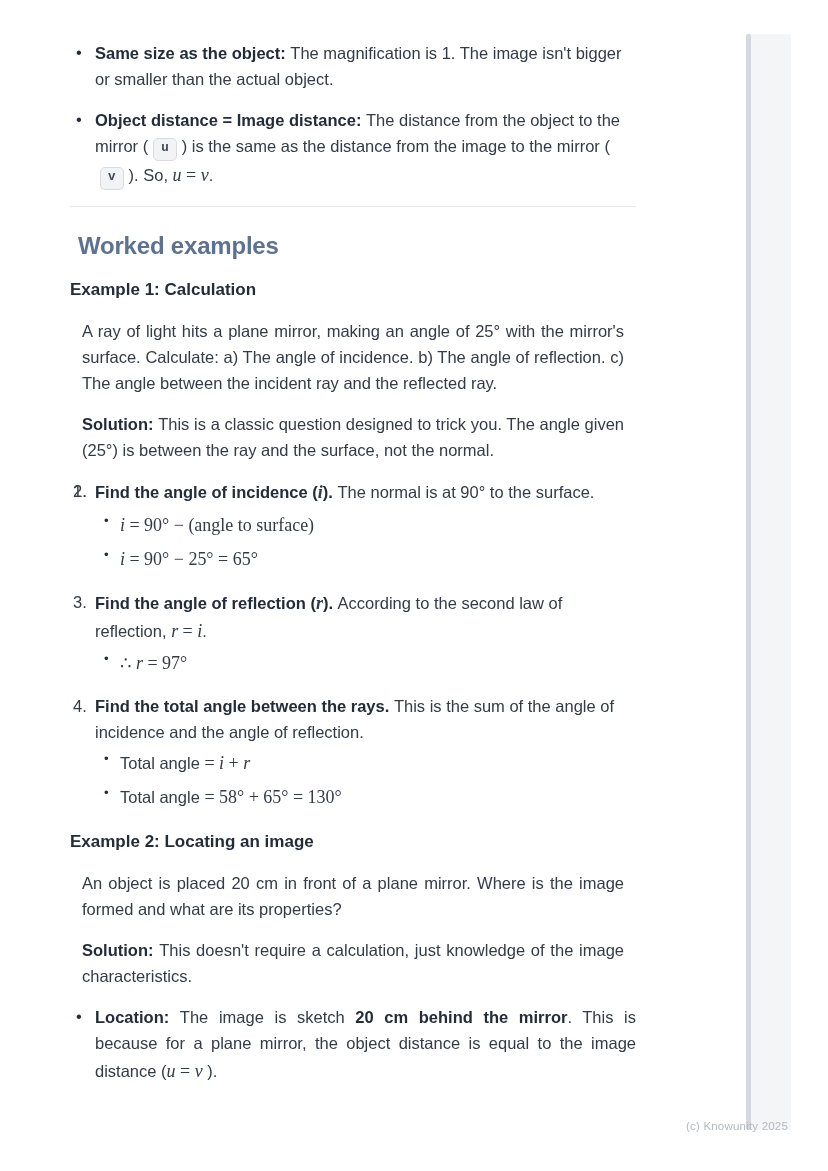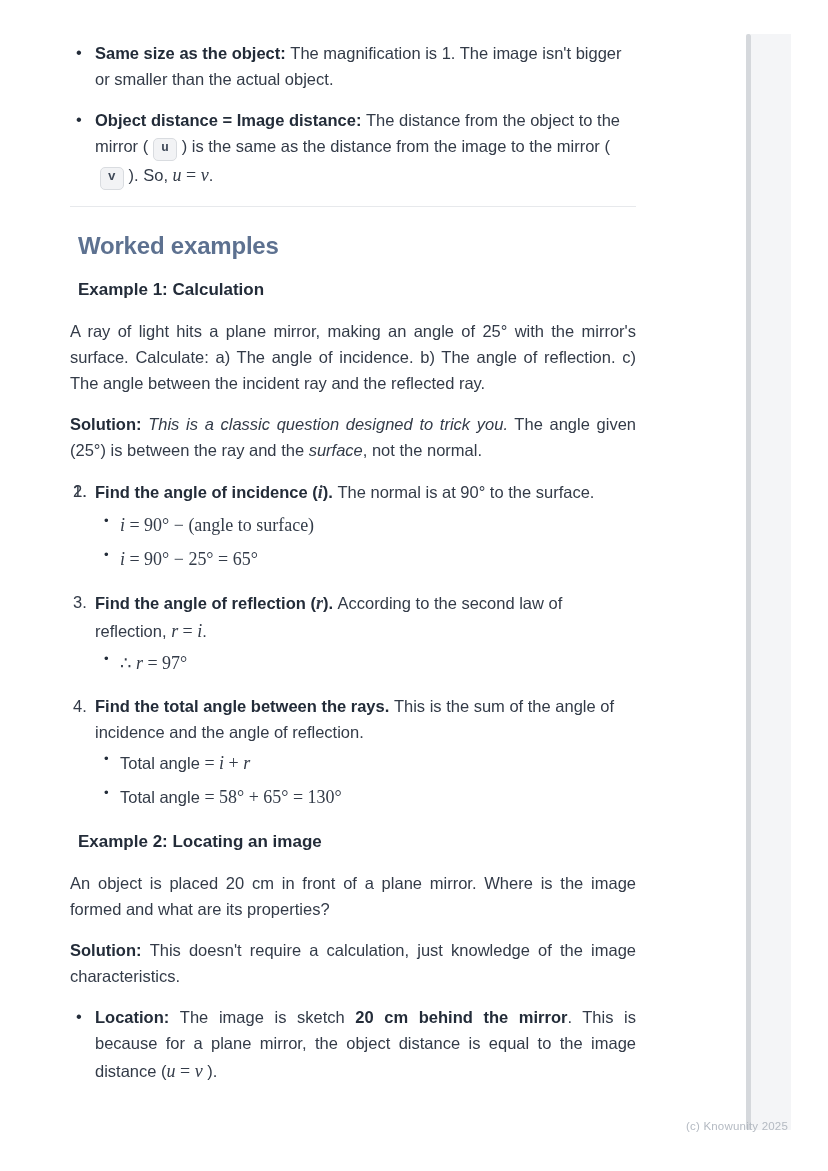--- a/index.html
+++ b/index.html
@@ -18,26 +18,26 @@
   ul,ol{list-style:none;margin:0;padding:0;}
   .blist>li{position:relative;padding-left:25px;margin-bottom:15px;}
   .dot{position:absolute;left:6px;top:-1px;color:var(--bold);}
   .olist{margin-top:10px;}
   .olist>li{position:relative;padding-left:25px;margin-bottom:15px;}
   .num{position:absolute;left:3px;color:var(--body);}
   .sublist{margin:4px 0 2px;}
   .sublist>li{position:relative;padding-left:25px;margin-bottom:6px;}
   .sdot{position:absolute;left:9px;top:0;font-size:0.8em;color:var(--bold);}
   h2{font-size:24px;line-height:1.22;font-weight:700;color:var(--heading);margin:24px 8px 0;letter-spacing:-0.2px;}
-  h3{font-size:17px;line-height:1.55;font-weight:700;color:var(--bold);margin:17px 8px 0;}
-  p{margin:15px 0 0;}
+  h3{font-size:17px;line-height:1.55;font-weight:700;color:var(--bold);margin:17px 0 0;}
+  p{margin:15px 12px 0;}
   .just{text-align:justify;}
   hr.divider{border:none;height:1px;background:var(--divider);margin:16px 0 0;}
   .run-b{font-weight:700;color:var(--bold);}
-  .run-i{font-style:italic;}
+  .run-i{}
   .run-m,.run-mi,.run-bmi{font-family:"Liberation Serif",serif;font-size:1.09em;}
   .run-mi{font-style:italic;}
   .run-bmi{font-style:italic;font-weight:700;}
   .run-c{
     display:inline-block;font-family:"Liberation Mono",monospace;font-size:0.76em;
     font-weight:700;line-height:1.25;background:var(--chip-bg);
     border:1px solid var(--chip-border);border-radius:5px;padding:2px 7px 3px;
     margin:0 5px;vertical-align:1px;color:#3e4857;
   }
   .edge-line{position:absolute;left:746px;top:34px;width:5px;height:1096px;background:var(--edge-line);border-radius:2px;z-index:1;}

